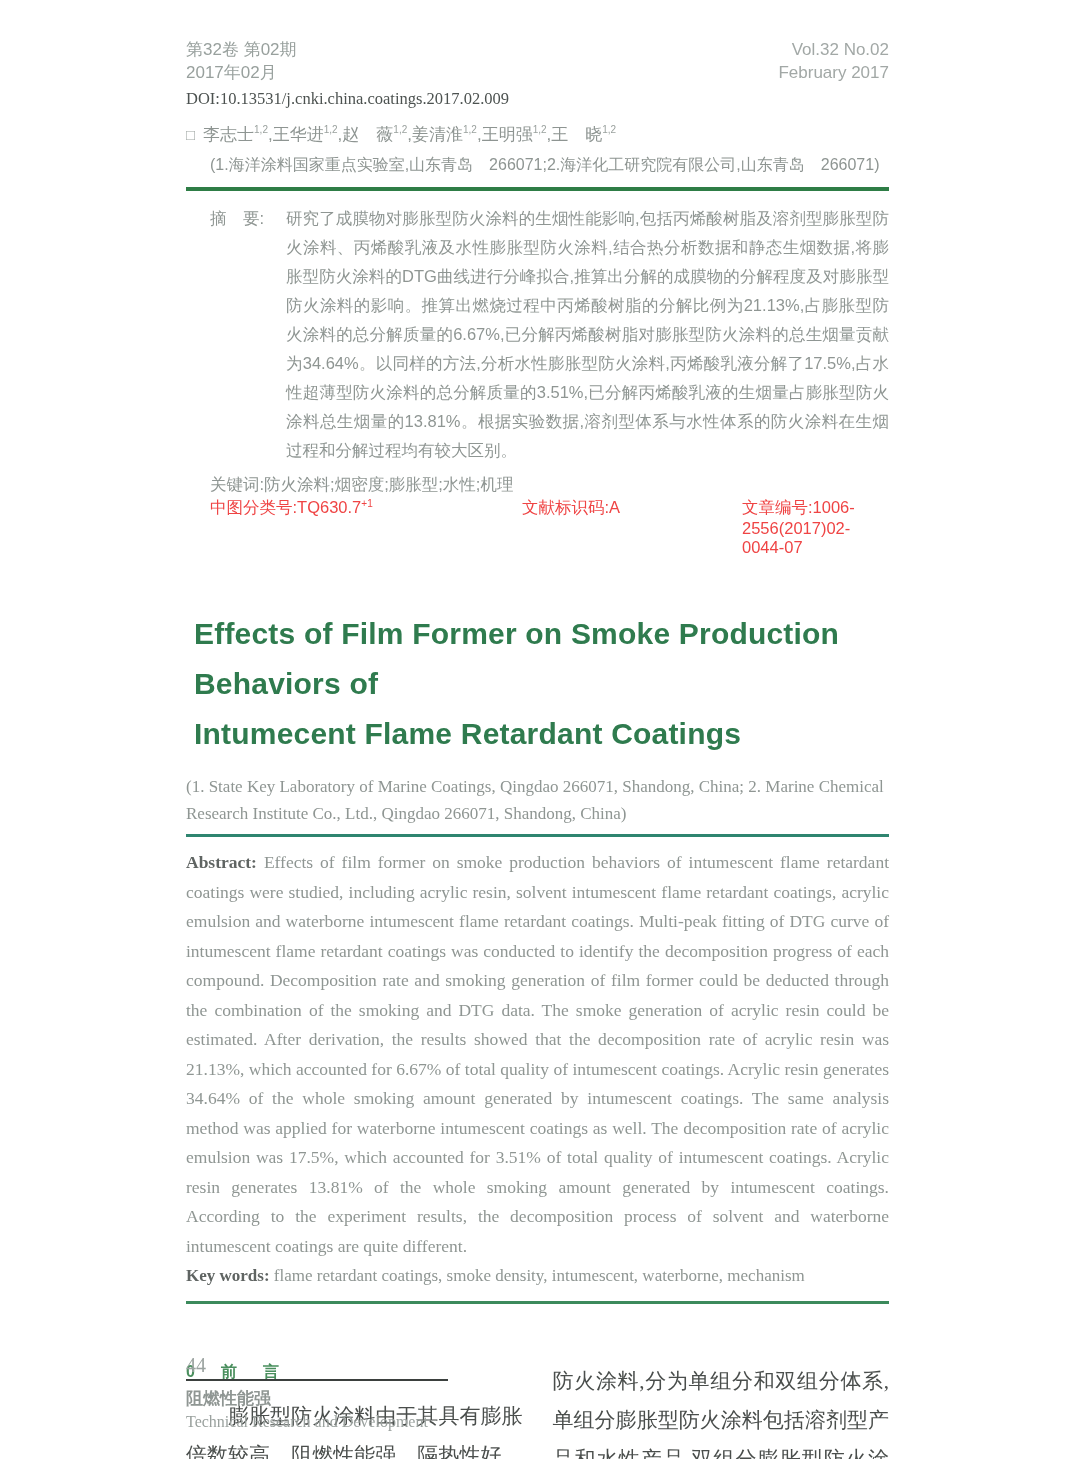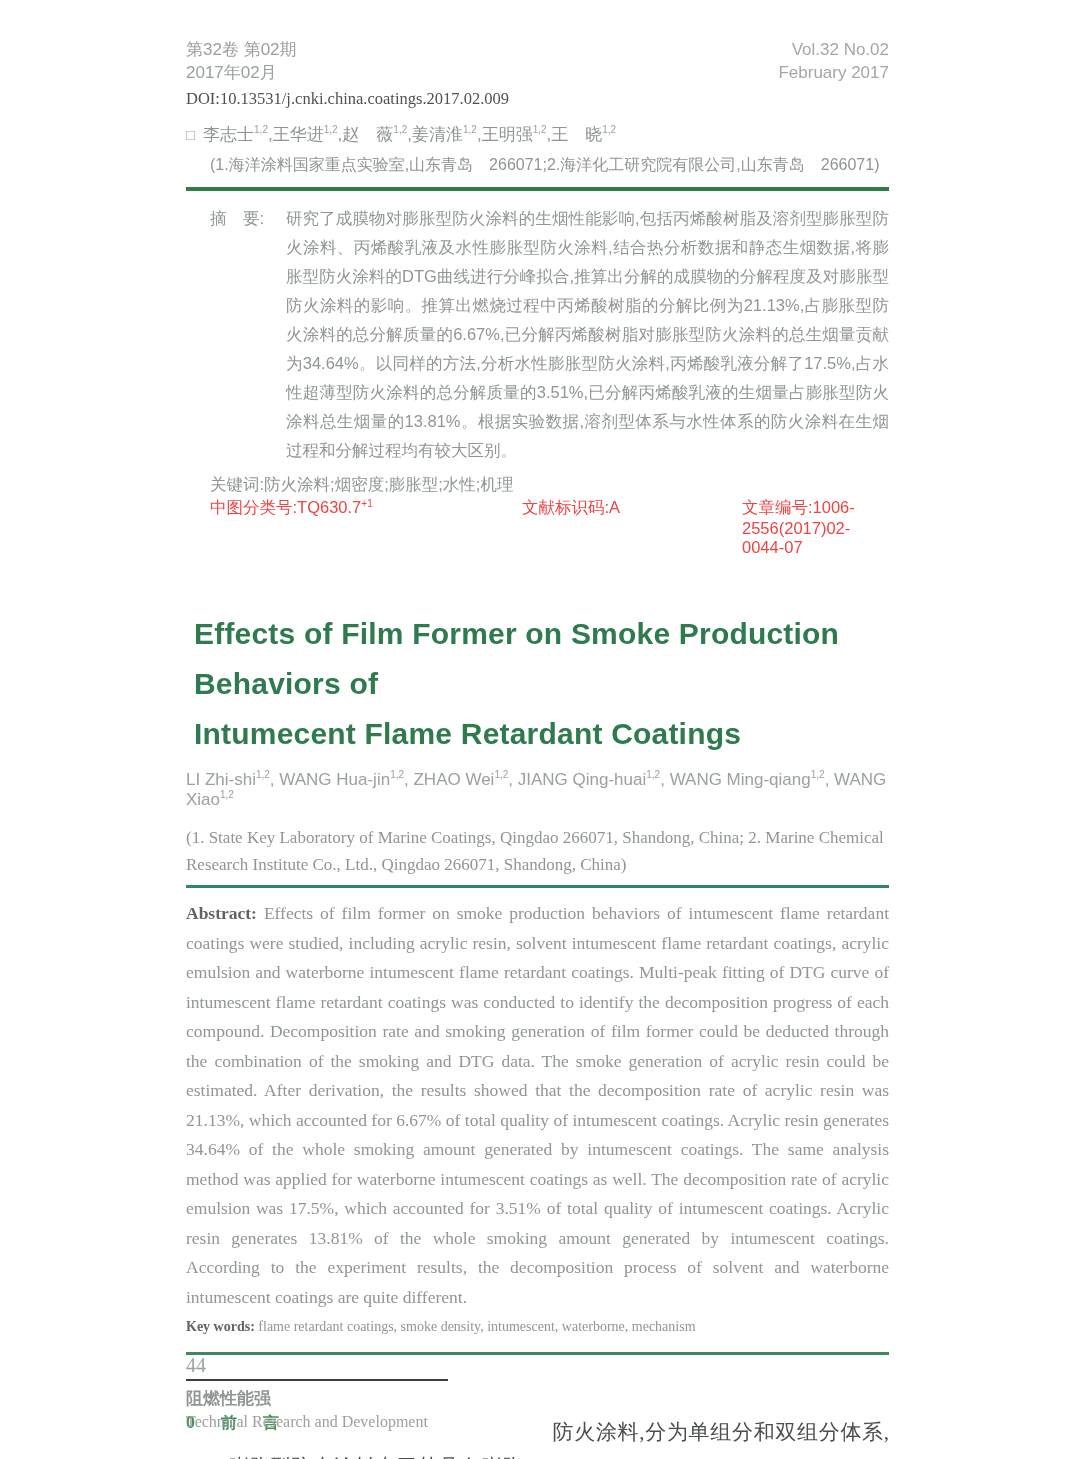--- a/index.html
+++ b/index.html
@@ -43,21 +43,21 @@
   .meta-row .m1 { flex:0 0 312px; }
   .meta-row .m2 { flex:0 0 220px; }
   .meta-row sup { font-size:10px; }
   
   .title-en { margin-top:52px; color:#2f7b4e; font-size:30px; font-weight:bold; line-height:50px; letter-spacing:0.2px;margin-left:8px; }
   .authors-en { margin-top:10px; font-size:17px; color:#9aa19e; }
   .affiliation-en { margin-top:14px; font-family:"Liberation Serif", serif; font-size:17px; line-height:27px; color:#8f9693; }
   .rule-teal { margin-top:7px; height:3px; background:#2f8570; }
   .abstract-en { margin-top:11px; font-family:"Liberation Serif", serif; font-size:17.5px; line-height:29.5px; color:#8f9693; text-align:justify; }
   .abstract-en b, .keywords-en b { color:#5f6462; font-weight:bold; }
-  .keywords-en { font-family:"Liberation Serif", serif; font-size:14px; line-height:29.5px; color:#8f9693; }
+  .keywords-en { font-family:"Liberation Serif", serif; font-size:17px; line-height:29.5px; color:#8f9693; }
   .rule-green2 { margin-top:10px; height:3px; background:#3c8a5c; }
   
   .columns { margin-top:58px; display:flex; gap:30px; }
   .col { width:412px; }
   .sec-heading { color:#4a8f5e; font-size:16px; font-weight:bold; margin-bottom:14px; }
   .sec-heading .sec-num { margin-right:26px; }
   .sec-heading .sec-title { letter-spacing:26px; }
   .body-zh { font-family:"Liberation Serif", serif; font-size:21px; line-height:39px; color:#4a4e4c; text-align:justify; }
   .indent { text-indent:2em; }
   
@@ -106,21 +106,20 @@
     <span class="m1"><span>中图分类号:</span><span>TQ630.7</span><sup>+1</sup></span>
     <span class="m2"><span>文献标识码:</span><span>A</span></span>
     <span class="m3"><span>文章编号:</span><span>1006-2556(2017)02-0044-07</span></span>
   </div>
 
   <h2 class="title-en">
     <div>Effects of Film Former on Smoke Production Behaviors of</div>
     <div>Intumecent Flame Retardant Coatings</div>
   </h2>
 
-  <div class="authors-en"><span>LI Zhi-shi<sup>1,2</sup></span>, <span>WANG Hua-jin<sup>1,2</sup></span>, <span>ZHAO Wei<sup>1,2</sup></span>, <span>JIANG Qing-huai<sup>1,2</sup></span>, <span>WANG Ming-qiang<sup>1,2</sup></span>, <span>WANG Xiao<sup>1,2</sup></span></div>
 
   <div class="affiliation-en">(1. State Key Laboratory of Marine Coatings, Qingdao 266071, Shandong, China; 2. Marine Chemical Research Institute Co., Ltd., Qingdao 266071, Shandong, China)</div>
 
   <div class="rule-teal"></div>
 
   <p class="abstract-en">
     <b>Abstract:</b>
     <span>Effects of film former on smoke production behaviors of intumescent flame retardant coatings were studied, including acrylic resin, solvent intumescent flame retardant coatings, acrylic emulsion and waterborne intumescent flame retardant coatings. Multi-peak fitting of DTG curve of intumescent flame retardant coatings was conducted to identify the decomposition progress of each compound. Decomposition rate and smoking generation of film former could be deducted through the combination of the smoking and DTG data. The smoke generation of acrylic resin could be estimated. After derivation, the results showed that the decomposition rate of acrylic resin was 21.13%, which accounted for 6.67% of total quality of intumescent coatings. Acrylic resin generates 34.64% of the whole smoking amount generated by intumescent coatings. The same analysis method was applied for waterborne intumescent coatings as well. The decomposition rate of acrylic emulsion was 17.5%, which accounted for 3.51% of total quality of intumescent coatings. Acrylic resin generates 13.81% of the whole smoking amount generated by intumescent coatings. According to the experiment results, the decomposition process of solvent and waterborne intumescent coatings are quite different.</span>
   </p>
 

